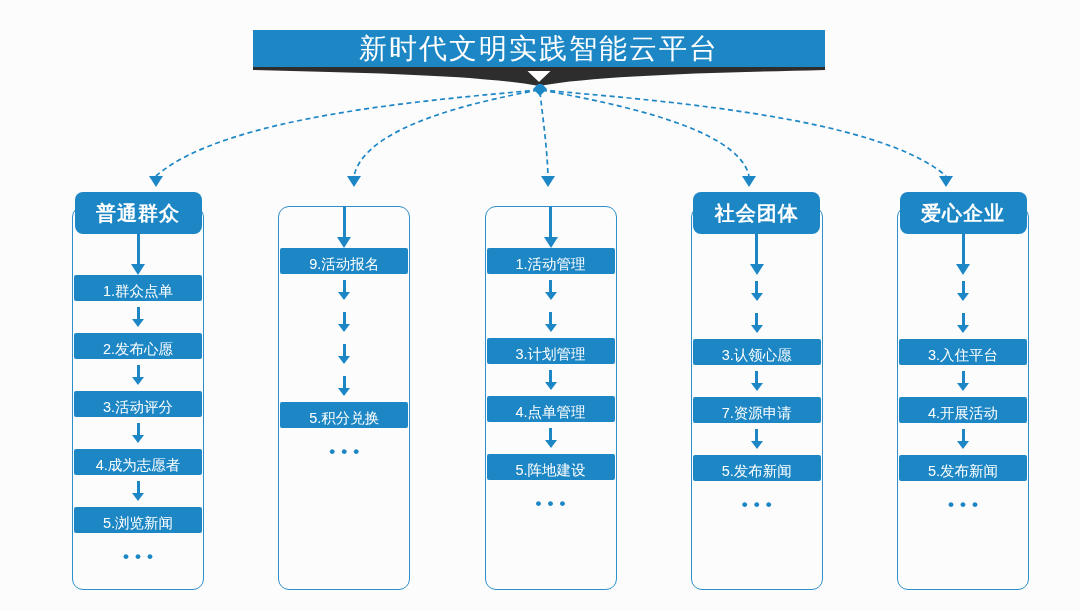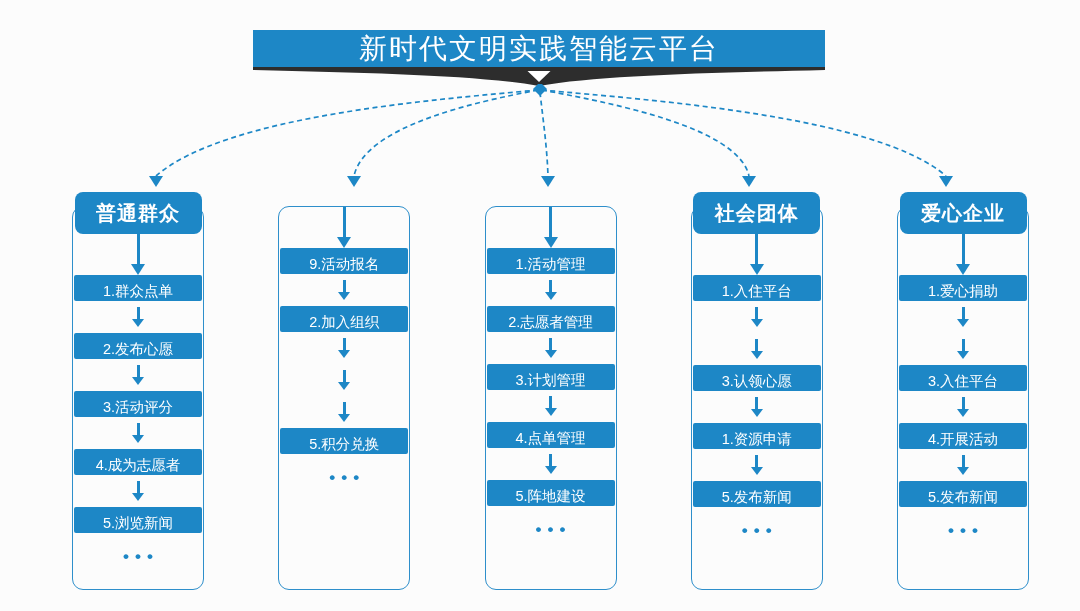--- a/index.html
+++ b/index.html
@@ -152,23 +152,20 @@
           <div class="stem"></div>
           <div class="head"></div>
         </div>
     <div class="step">
           <span>9.活动报名</span>
         </div>
     <div class="varrow small">
           <div class="stem"></div>
           <div class="head"></div>
         </div>
-    <div class="step">
-          <span>2.加入组织</span>
-        </div>
     <div class="varrow small">
           <div class="stem"></div>
           <div class="head"></div>
         </div>
     <div class="varrow small">
           <div class="stem"></div>
           <div class="head"></div>
         </div>
     <div class="varrow small">
           <div class="stem"></div>
@@ -184,23 +181,20 @@
     <div class="varrow big">
           <div class="stem"></div>
           <div class="head"></div>
         </div>
     <div class="step">
           <span>1.活动管理</span>
         </div>
     <div class="varrow small">
           <div class="stem"></div>
           <div class="head"></div>
-        </div>
-    <div class="step">
-          <span>2.志愿者管理</span>
         </div>
     <div class="varrow small">
           <div class="stem"></div>
           <div class="head"></div>
         </div>
     <div class="step">
           <span>3.计划管理</span>
         </div>
     <div class="varrow small">
           <div class="stem"></div>
@@ -220,62 +214,56 @@
   </div>
 
   <div class="column">
     <div class="col-header">
       <span>社会团体</span>
     </div>
     <div class="varrow big">
           <div class="stem"></div>
           <div class="head"></div>
         </div>
-    <div class="step">
-          <span>1.入住平台</span>
-        </div>
     <div class="varrow small">
           <div class="stem"></div>
           <div class="head"></div>
         </div>
     <div class="varrow small">
           <div class="stem"></div>
           <div class="head"></div>
         </div>
     <div class="step">
           <span>3.认领心愿</span>
         </div>
     <div class="varrow small">
           <div class="stem"></div>
           <div class="head"></div>
         </div>
     <div class="step">
-          <span>1.资源申请</span>
+          <span>7.资源申请</span>
         </div>
     <div class="varrow small">
           <div class="stem"></div>
           <div class="head"></div>
         </div>
     <div class="step">
           <span>5.发布新闻</span>
         </div>
     <div class="dots">•••</div>
   </div>
 
   <div class="column">
     <div class="col-header">
       <span>爱心企业</span>
     </div>
     <div class="varrow big">
           <div class="stem"></div>
           <div class="head"></div>
         </div>
-    <div class="step">
-          <span>1.爱心捐助</span>
-        </div>
     <div class="varrow small">
           <div class="stem"></div>
           <div class="head"></div>
         </div>
     <div class="varrow small">
           <div class="stem"></div>
           <div class="head"></div>
         </div>
     <div class="step">
           <span>3.入住平台</span>

